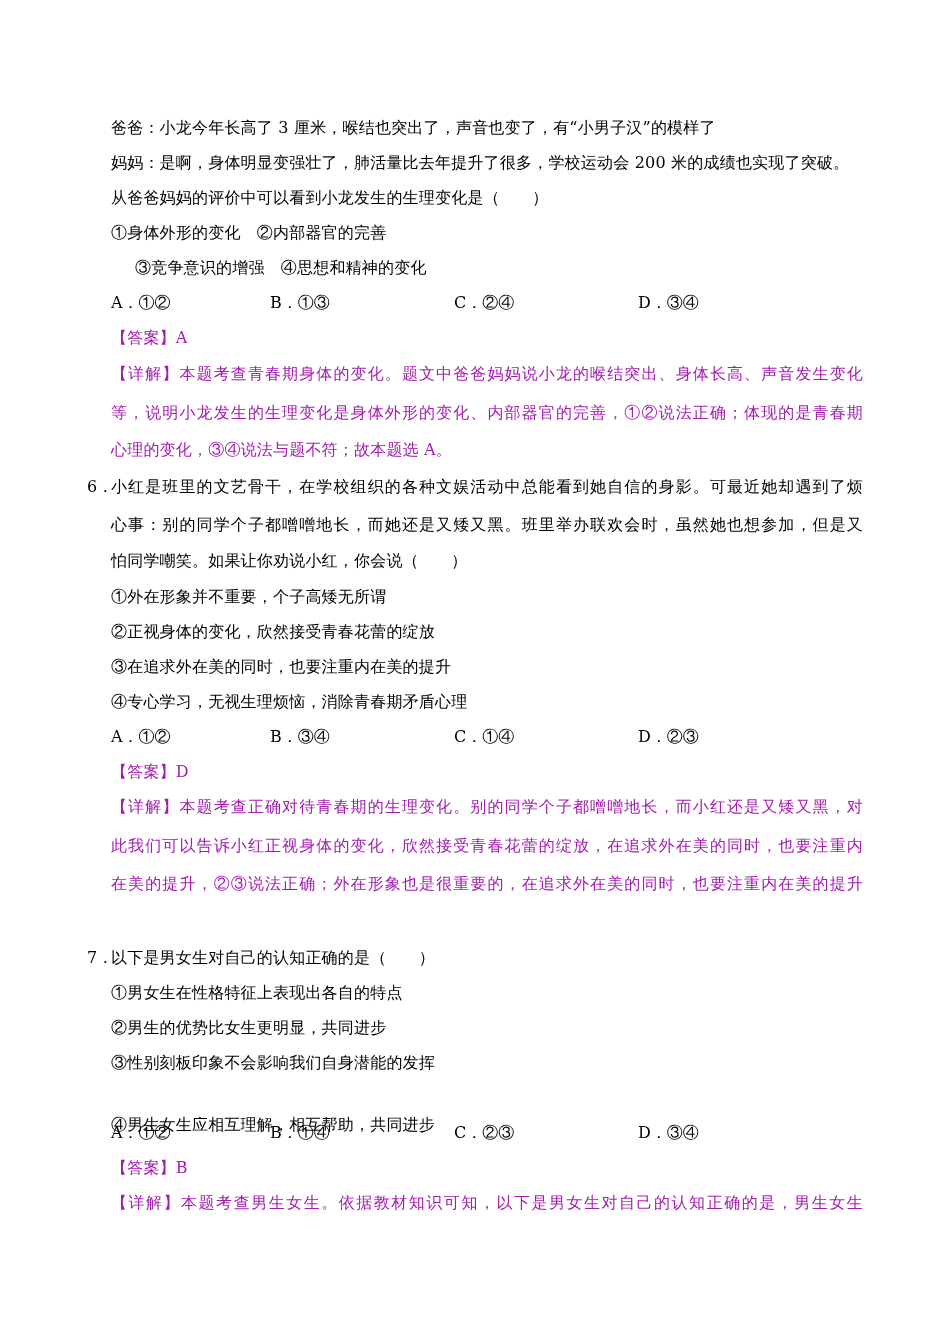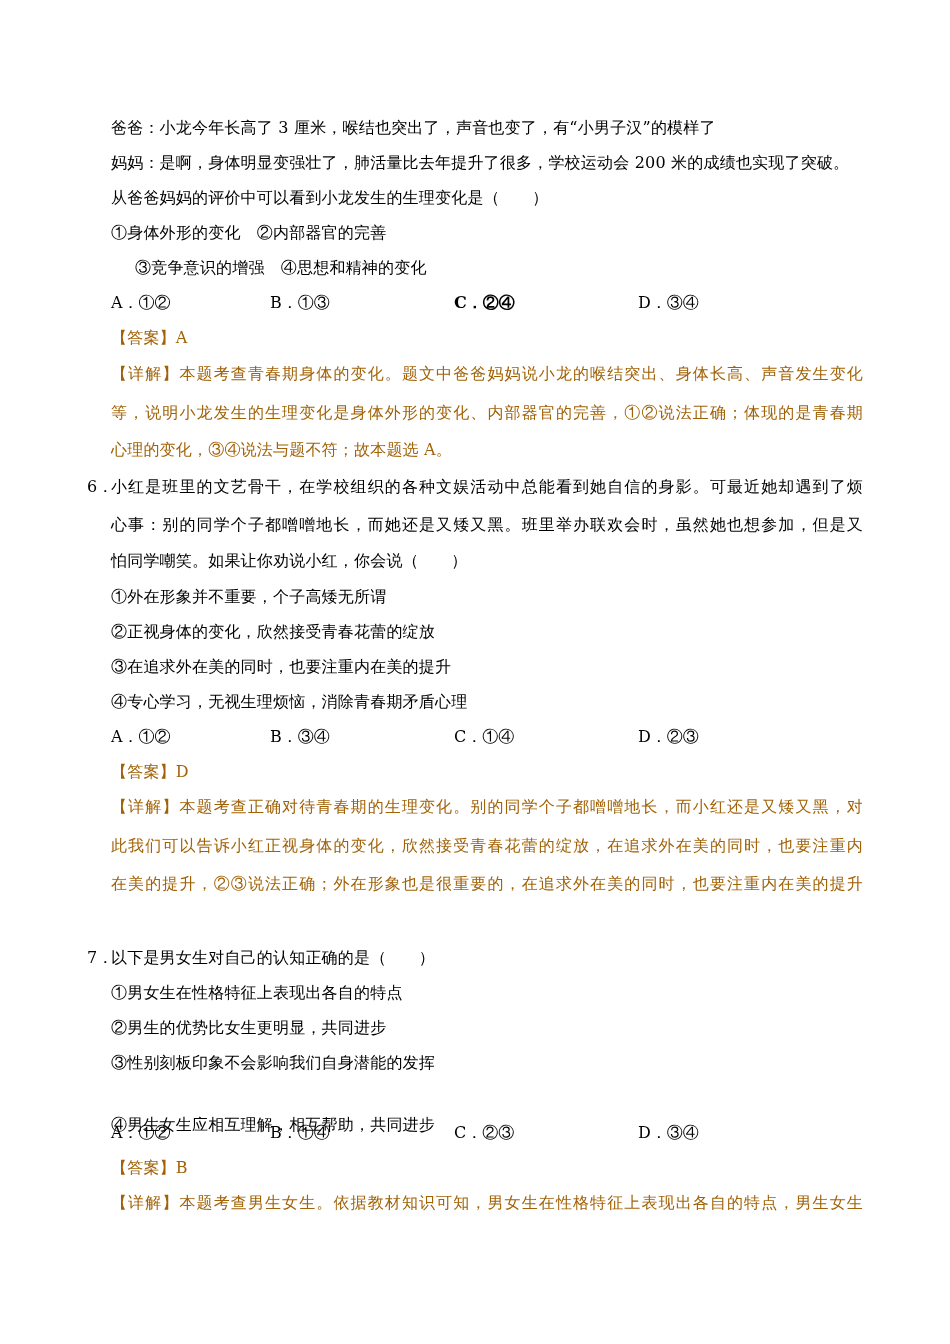--- a/index.html
+++ b/index.html
@@ -24,21 +24,21 @@
     }
     .line {
       position: absolute;
       left: 111px;
       font-size: 16px;
       line-height: 20px;
       white-space: nowrap;
       letter-spacing: 0.2px;
     }
     .red {
-      color: #a16207;
+      color: #a21caf;
     }
     .justify {
       width: 752px;
       text-align: justify;
       text-align-last: justify;
       white-space: normal;
     }
     .qnum {
       position: absolute;
       left: 87px;
@@ -57,21 +57,21 @@
 
 <div class="page">
 
   <div class="line" style="top:118px;">爸爸：小龙今年长高了 3 厘米，喉结也突出了，声音也变了，有“小男子汉”的模样了</div>
   <div class="line" style="top:153px;">妈妈：是啊，身体明显变强壮了，肺活量比去年提升了很多，学校运动会 200 米的成绩也实现了突破。</div>
   <div class="line" style="top:188px;">从爸爸妈妈的评价中可以看到小龙发生的生理变化是（　　）</div>
   <div class="line" style="top:223px;">①身体外形的变化　②内部器官的完善</div>
   <div class="line" style="top:258px;margin-left:24px;">③竞争意识的增强　④思想和精神的变化</div>
   <div class="opt" style="top:293px; left:111px;">A．①②</div>
   <div class="opt" style="top:293px; left:270px;">B．①③</div>
-  <div class="opt" style="top:293px; left:454px;font-weight:bold;">C．②④</div>
+  <div class="opt" style="top:293px; left:454px;">C．②④</div>
   <div class="opt" style="top:293px; left:638px;">D．③④</div>
   <div class="line red" style="top:328px;">【答案】A</div>
   <div class="line red justify" style="top:364px;">【详解】本题考查青春期身体的变化。题文中爸爸妈妈说小龙的喉结突出、身体长高、声音发生变化</div>
   <div class="line red justify" style="top:403px;">等，说明小龙发生的生理变化是身体外形的变化、内部器官的完善，①②说法正确；体现的是青春期</div>
   <div class="line red" style="top:440px;">心理的变化，③④说法与题不符；故本题选 A。</div>
 
   <div class="qnum" style="top:477px;">6．</div>
   <div class="line justify" style="top:477px;">小红是班里的文艺骨干，在学校组织的各种文娱活动中总能看到她自信的身影。可最近她却遇到了烦</div>
   <div class="line justify" style="top:515px;">心事：别的同学个子都噌噌地长，而她还是又矮又黑。班里举办联欢会时，虽然她也想参加，但是又</div>
   <div class="line" style="top:551px;">怕同学嘲笑。如果让你劝说小红，你会说（　　）</div>
@@ -92,15 +92,15 @@
   <div class="line" style="top:948px;">以下是男女生对自己的认知正确的是（　　）</div>
   <div class="line" style="top:983px;">①男女生在性格特征上表现出各自的特点</div>
   <div class="line" style="top:1018px;">②男生的优势比女生更明显，共同进步</div>
   <div class="line" style="top:1053px;">③性别刻板印象不会影响我们自身潜能的发挥</div>
   <div class="line" style="top:1088px;margin-top:27px;">④男生女生应相互理解，相互帮助，共同进步</div>
   <div class="opt" style="top:1123px; left:111px;">A．①②</div>
   <div class="opt" style="top:1123px; left:270px;">B．①④</div>
   <div class="opt" style="top:1123px; left:454px;">C．②③</div>
   <div class="opt" style="top:1123px; left:638px;">D．③④</div>
   <div class="line red" style="top:1158px;">【答案】B</div>
-  <div class="line red justify" style="top:1193px;">【详解】本题考查男生女生。依据教材知识可知，男女生在性格特征上表现出各自的特点，男生女生</div>
+  <div class="line red justify" style="top:1193px;">【详解】本题考查男生女生。依据教材知识可知，以下是男女生对自己的认知正确的是，男生女生</div>
 
 </div>
 
 </body></html>

